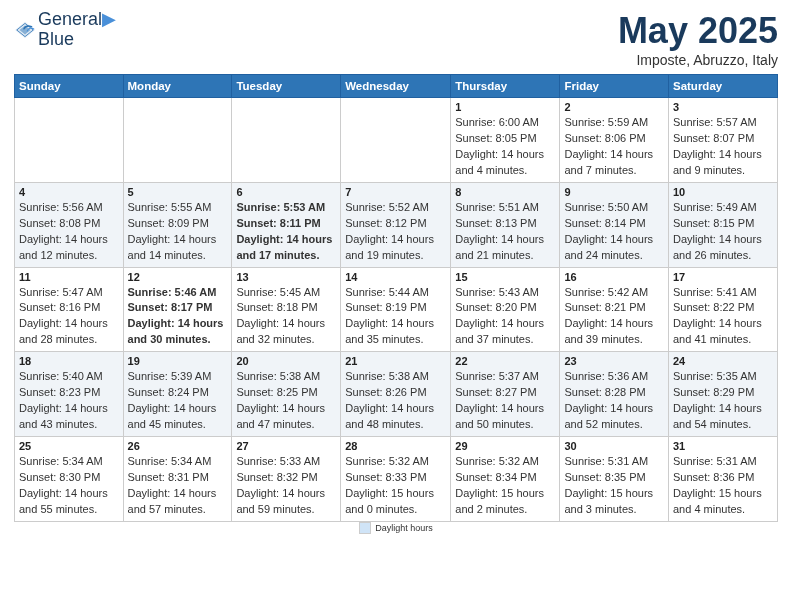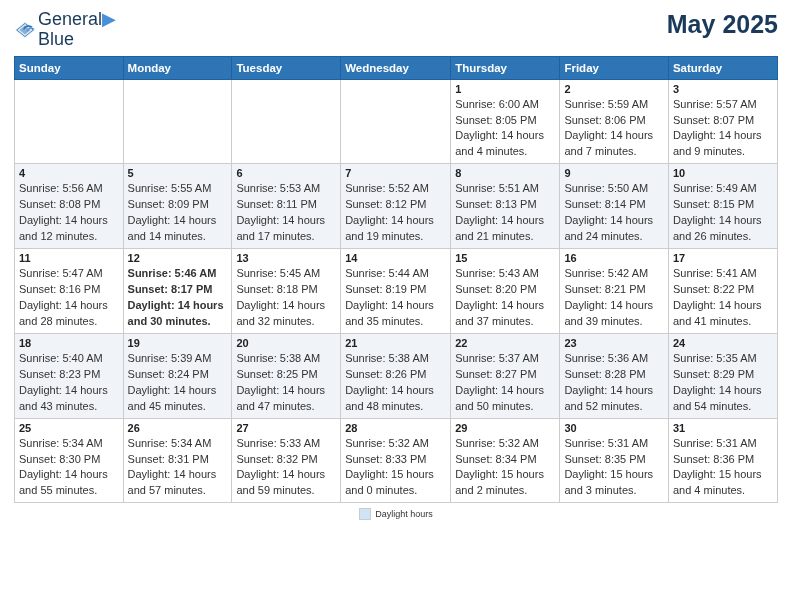--- a/index.html
+++ b/index.html
@@ -36,21 +36,21 @@
     }
     .logo-icon {
       width: 22px;
       height: 22px;
       margin-right: 2px;
     }
     .title-block {
       text-align: right;
     }
     .month-title {
-      font-size: 25px;
+      font-size: 36px;
       font-weight: bold;
       color: #1a3a5c;
     }
     .subtitle {
       font-size: 14px;
       color: #333;
     }
     .calendar {
       width: 100%;
       border-collapse: collapse;
@@ -90,21 +90,20 @@
       line-height: 1.45;
       color: #333;
     }
     .empty {
       background: #fff !important;
     }
     
     .legend {
       display: flex;
       gap: 20px;
-      margin-top: 5px;
       font-size: 9px;
       color: #333;
       align-items: center;
       justify-content: center;
     }
     .legend-item {
       display: flex;
       align-items: center;
       gap: 4px;
     }
@@ -127,20 +126,21 @@
         <path d="M18,18 Q22,10 32,14" fill="none" stroke="#2e75b6" stroke-width="2.5" stroke-linecap="round"></path>
         <path d="M24,22 Q28,14 36,18" fill="none" stroke="#4a90d9" stroke-width="2" stroke-linecap="round"></path>
       </svg>
       <div class="logo-text">
         <div>General<span>▶</span></div>
         <div>Blue</div>
       </div>
     </div>
     <div class="title-block">
       <div class="month-title">May 2025</div>
+      <div class="subtitle">Imposte, Abruzzo, Italy</div>
     </div>
   </div>
 
   <table class="calendar">
     <thead>
       <tr>
         <th>Sunday</th>
         <th>Monday</th>
         <th>Tuesday</th>
         <th>Wednesday</th>
@@ -187,21 +187,21 @@
           </td>
           <td>
             <span class="day-number">5</span>
             <div class="day-info" style="white-space: pre-line;">Sunrise: 5:55 AM
 Sunset: 8:09 PM
 Daylight: 14 hours
 and 14 minutes.</div>
           </td>
           <td>
             <span class="day-number">6</span>
-            <div class="day-info" style="white-space: pre-line;">Sunrise: 5:53 AM
+            <div class="day-info" style="white-space: pre-line; font-weight: bold;">Sunrise: 5:53 AM
 Sunset: 8:11 PM
 Daylight: 14 hours
 and 17 minutes.</div>
           </td>
           <td>
             <span class="day-number">7</span>
             <div class="day-info" style="white-space: pre-line;">Sunrise: 5:52 AM
 Sunset: 8:12 PM
 Daylight: 14 hours
 and 19 minutes.</div>

